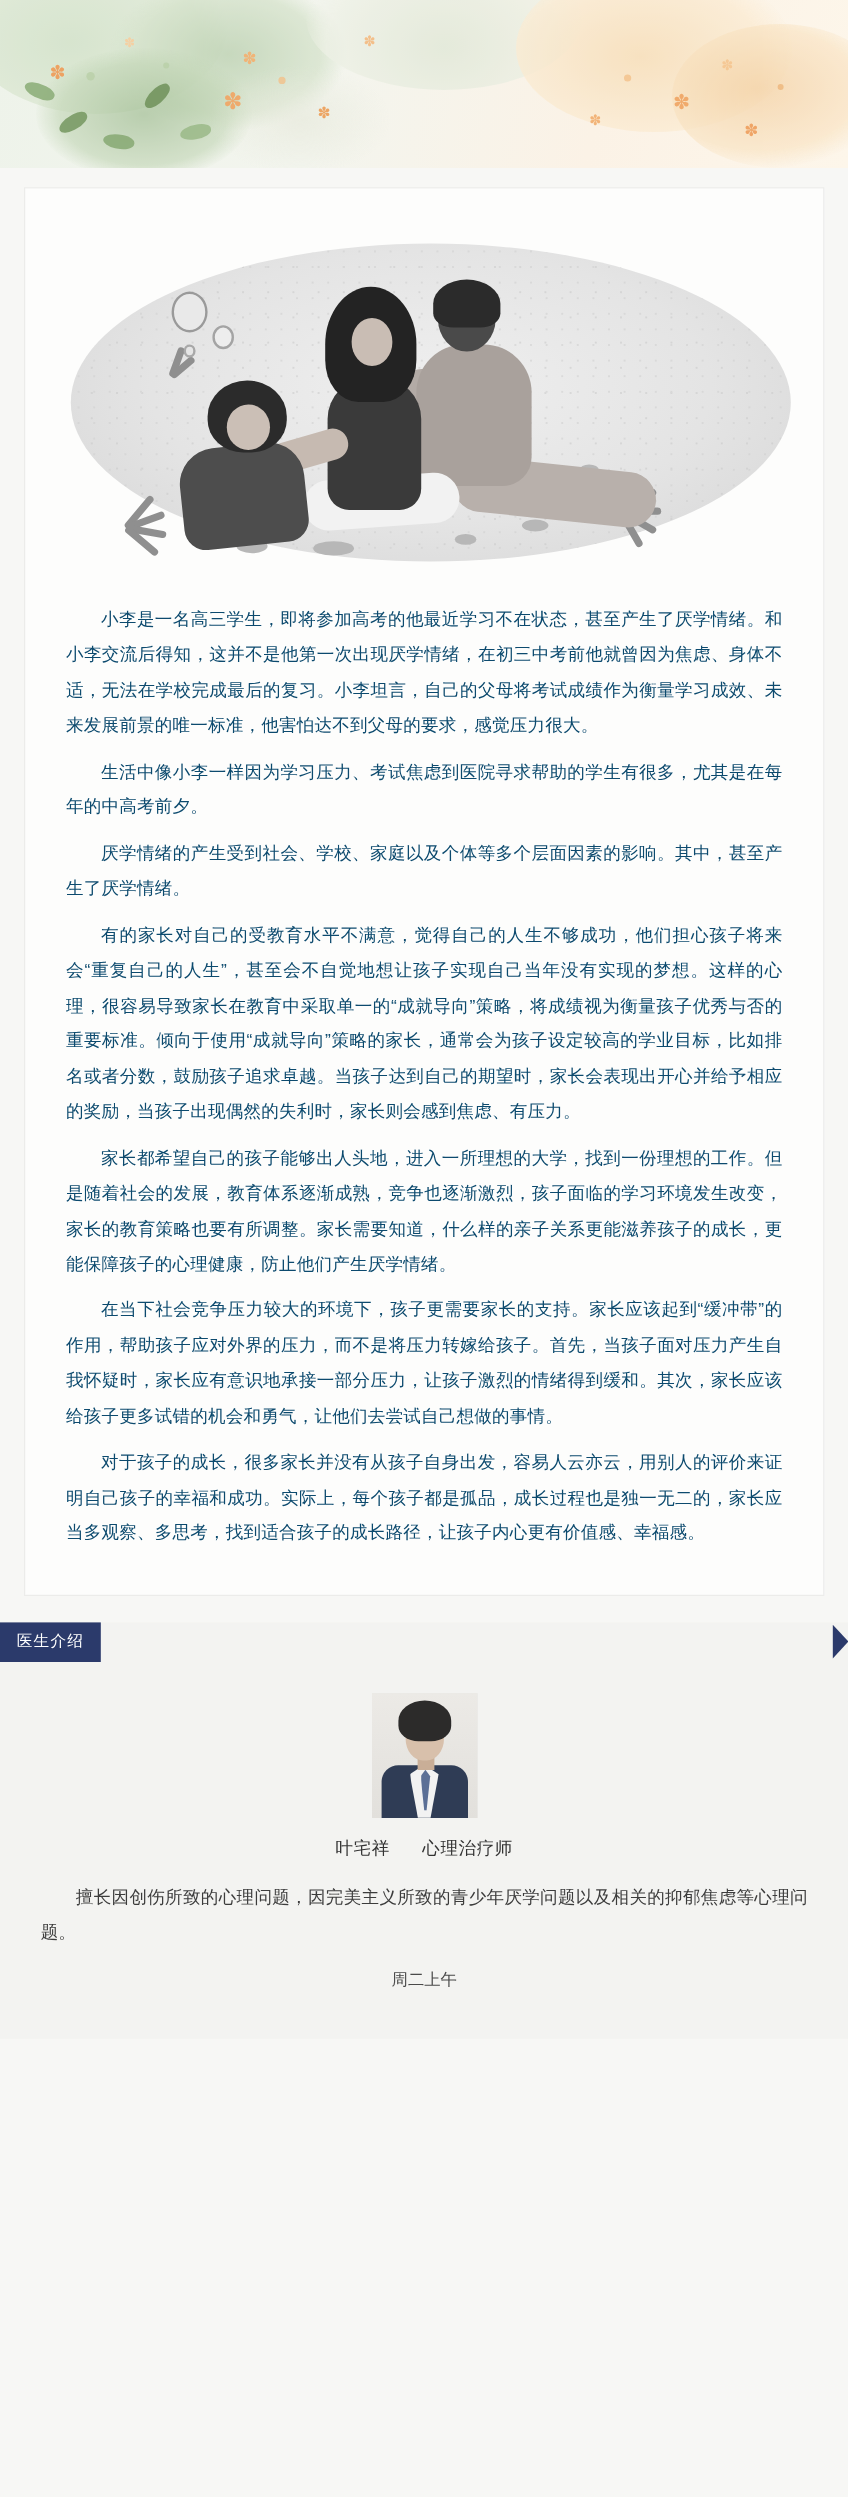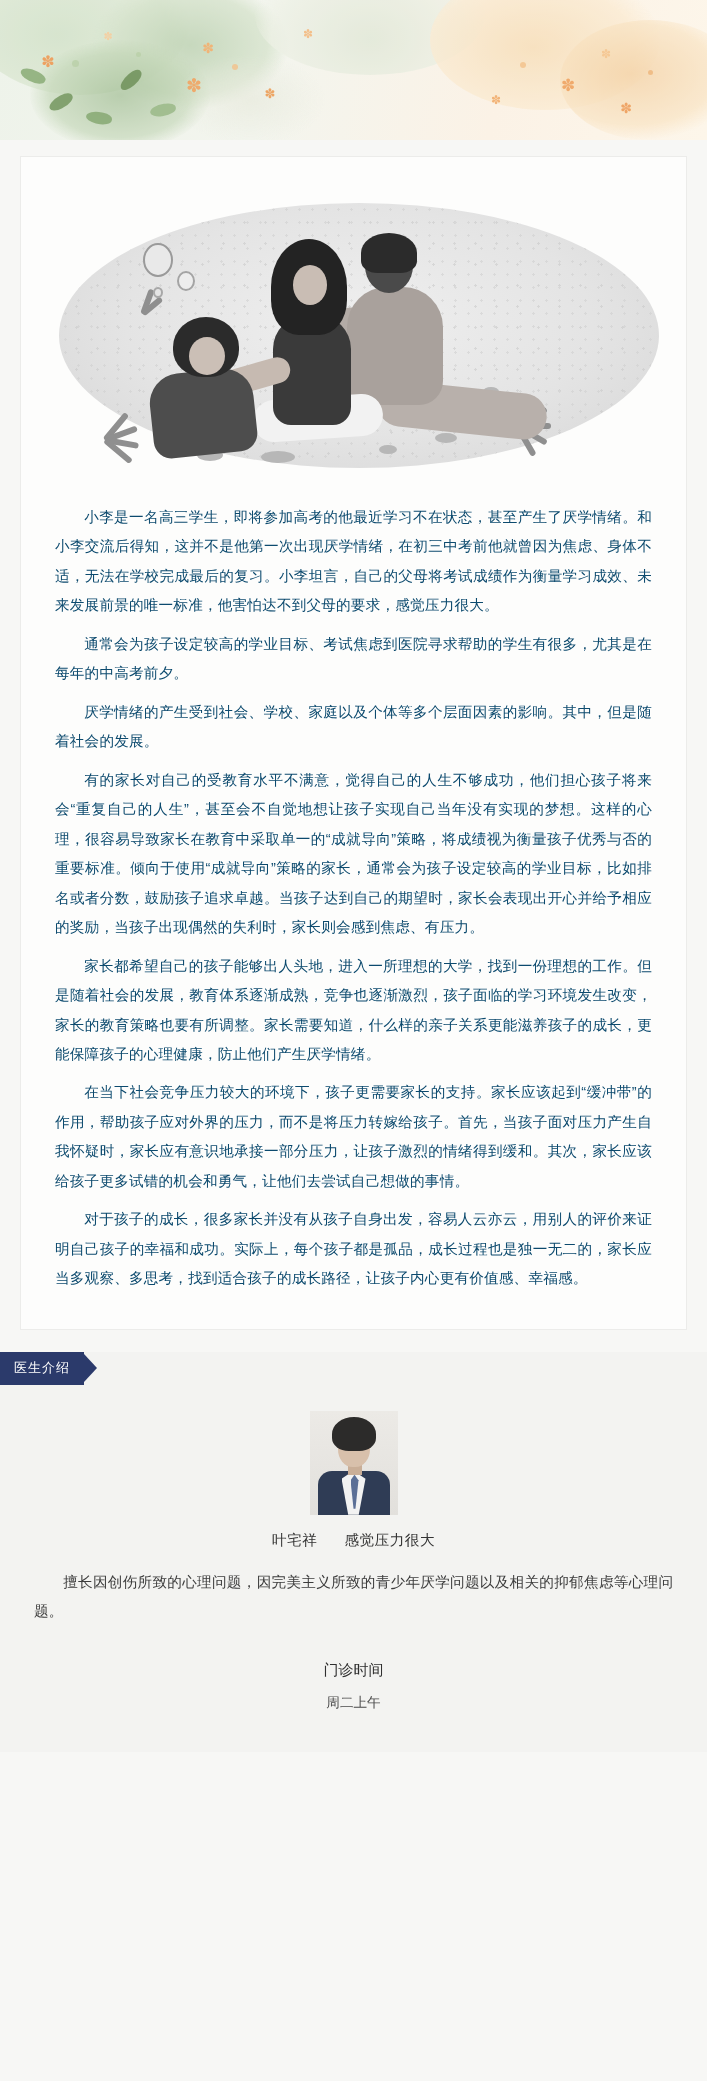--- a/index.html
+++ b/index.html
@@ -158,20 +158,21 @@
   
   .doctor-section {
     margin: 22px 0 0 0;
     padding: 0 0 40px 0;
     background: #f3f3f1;
   }
   .sec-head {
     display: flex;
     align-items: center;
     margin: 0 0 0 0;
+    justify-content: space-between;
   }
   .sec-tag {
     background: #2b3a6b;
     color: #fff;
     font-size: 13px;
     padding: 7px 14px 8px 14px;
     letter-spacing: 1px;
   }
   .sec-arrow {
     width: 0; height: 0;
@@ -312,22 +313,22 @@
 
         <div class="shape p-kid-arm"></div>
         <div class="shape p-kid-body"></div>
         <div class="shape p-kid-hair"></div>
         <div class="shape p-kid-face"></div>
       </div>
     </div>
 
     <div class="article">
       <p>小李是一名高三学生，即将参加高考的他最近学习不在状态，甚至产生了厌学情绪。和小李交流后得知，这并不是他第一次出现厌学情绪，在初三中考前他就曾因为焦虑、身体不适，无法在学校完成最后的复习。小李坦言，自己的父母将考试成绩作为衡量学习成效、未来发展前景的唯一标准，他害怕达不到父母的要求，感觉压力很大。</p>
-      <p>通常会为孩子设定较高的学业目标、考试焦虑到医院寻求帮助的学生有很多，尤其是在每年的中高考前夕。</p>
-      <p>厌学情绪的产生受到社会、学校、家庭以及个体等多个层面因素的影响。其中，但是随着社会的发展。</p>
+      <p>生活中像小李一样因为学习压力、考试焦虑到医院寻求帮助的学生有很多，尤其是在每年的中高考前夕。</p>
+      <p>厌学情绪的产生受到社会、学校、家庭以及个体等多个层面因素的影响。其中，甚至产生了厌学情绪。</p>
       <p>有的家长对自己的受教育水平不满意，觉得自己的人生不够成功，他们担心孩子将来会“重复自己的人生”，甚至会不自觉地想让孩子实现自己当年没有实现的梦想。这样的心理，很容易导致家长在教育中采取单一的“成就导向”策略，将成绩视为衡量孩子优秀与否的重要标准。倾向于使用“成就导向”策略的家长，通常会为孩子设定较高的学业目标，比如排名或者分数，鼓励孩子追求卓越。当孩子达到自己的期望时，家长会表现出开心并给予相应的奖励，当孩子出现偶然的失利时，家长则会感到焦虑、有压力。</p>
       <p>家长都希望自己的孩子能够出人头地，进入一所理想的大学，找到一份理想的工作。但是随着社会的发展，教育体系逐渐成熟，竞争也逐渐激烈，孩子面临的学习环境发生改变，家长的教育策略也要有所调整。家长需要知道，什么样的亲子关系更能滋养孩子的成长，更能保障孩子的心理健康，防止他们产生厌学情绪。</p>
       <p>在当下社会竞争压力较大的环境下，孩子更需要家长的支持。家长应该起到“缓冲带”的作用，帮助孩子应对外界的压力，而不是将压力转嫁给孩子。首先，当孩子面对压力产生自我怀疑时，家长应有意识地承接一部分压力，让孩子激烈的情绪得到缓和。其次，家长应该给孩子更多试错的机会和勇气，让他们去尝试自己想做的事情。</p>
       <p>对于孩子的成长，很多家长并没有从孩子自身出发，容易人云亦云，用别人的评价来证明自己孩子的幸福和成功。实际上，每个孩子都是孤品，成长过程也是独一无二的，家长应当多观察、多思考，找到适合孩子的成长路径，让孩子内心更有价值感、幸福感。</p>
     </div>
   </div>
 
   <div class="doctor-section">
     <div class="sec-head">
       <div class="sec-tag">医生介绍</div>
@@ -342,22 +343,21 @@
         <div class="dp-tie"></div>
         <div class="dp-neck"></div>
         <div class="dp-face"></div>
         <div class="dp-hair"></div>
       </div>
     </div>
 
     <div class="doctor-name">
       <span>叶宅祥</span>
       <span class="sep"></span>
-      <span>感觉压力很大</span>
+      <span>心理治疗师</span>
     </div>
 
     <div class="doctor-desc">擅长因创伤所致的心理问题，因完美主义所致的青少年厌学问题以及相关的抑郁焦虑等心理问题。</div>
 
-    <div class="clinic-title">门诊时间</div>
     <div class="clinic-time">周二上午</div>
   </div>
 
 </div>
 
 </body></html>

